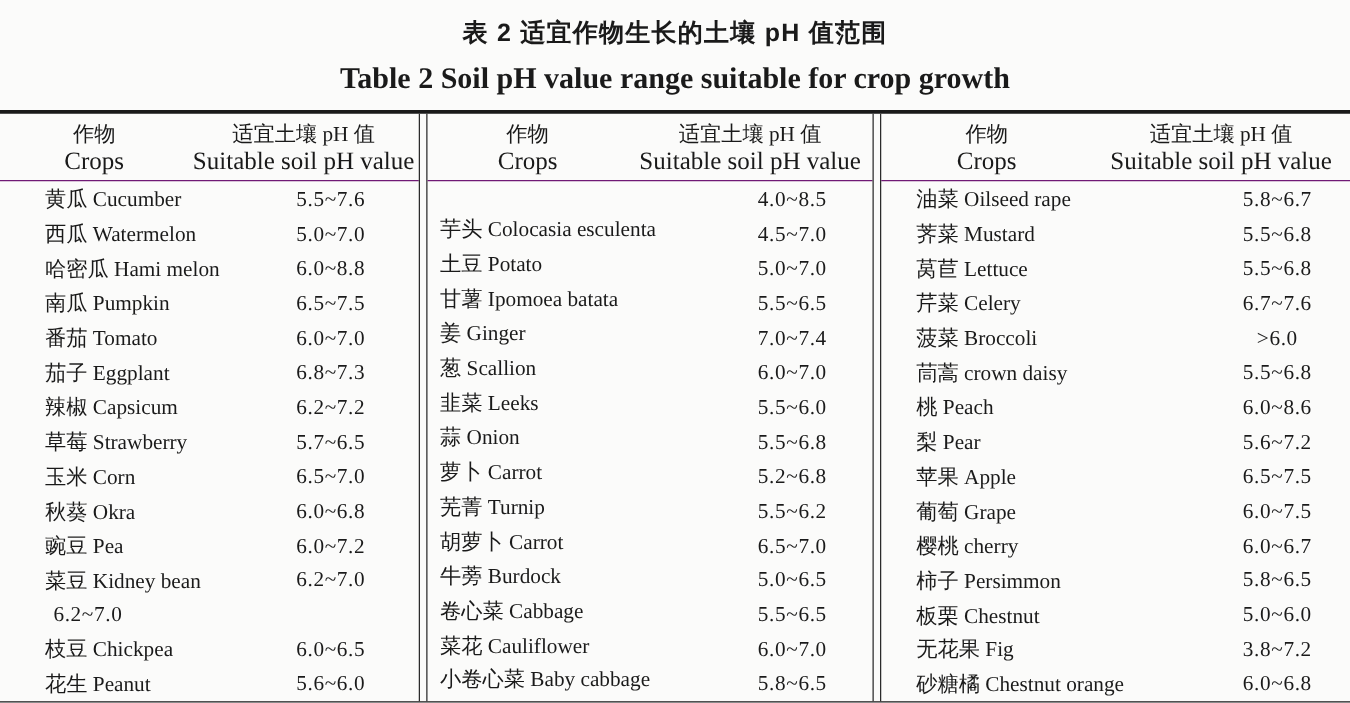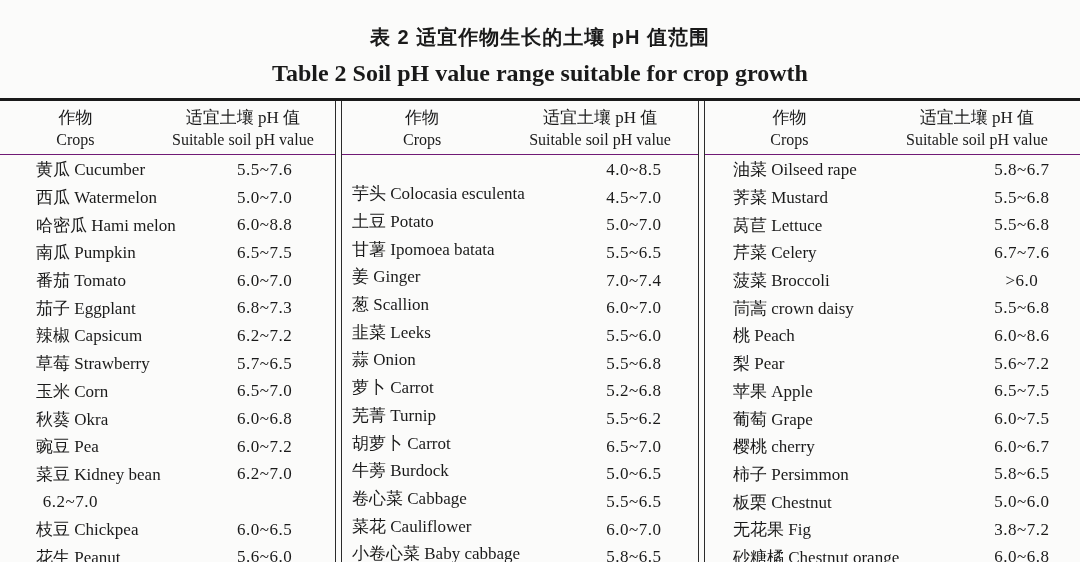--- a/index.html
+++ b/index.html
@@ -4,21 +4,21 @@
 <style>
   html,body{margin:0;padding:0;}
   body{
     width:1080px;height:562px;
     background:#fbfbfa;
     color:#1a1a1a;
     font-family:"Liberation Serif", serif;
     overflow:hidden;
   }
   .title-zh{
-    padding-top:24px;
+    padding-top:14px;
     text-align:center;
     font-family:"Liberation Sans", sans-serif;
     font-weight:700;
     font-size:20px;
     line-height:26px;
     letter-spacing:1px;
   }
   .title-en{
     margin-top:10px;
     text-align:center;
@@ -49,21 +49,21 @@
   }
   .thead{
     display:flex;
     border-bottom:1px solid #701a75;
     padding:5px 0 4px 0;
   }
   .th{text-align:center;white-space:nowrap;}
   .crop-h{width:45%;}
   .ph-h{width:55%;}
   .h-zh{font-size:17px;line-height:23px;}
-  .h-en{font-size:16px;line-height:21px;}
+  .h-en{font-size:20px;line-height:21px;}
   .tbody{padding-top:1px;}
   .trow{display:flex;height:27.7px;align-items:center;}
   .td{white-space:nowrap;font-size:17px;}
   .crop{box-sizing:border-box;overflow:hidden;}
   .ph{text-align:center;letter-spacing:0.5px;}
   .g0 .crop{width:58%;padding-left:36px;}
   .g0 .ph{width:42%;}
   .g1 .crop{width:64%;padding-left:10px;margin-top:48px;}
   .g1 .ph{width:36%;}
   .g2 .crop{width:69%;padding-left:28px;}

